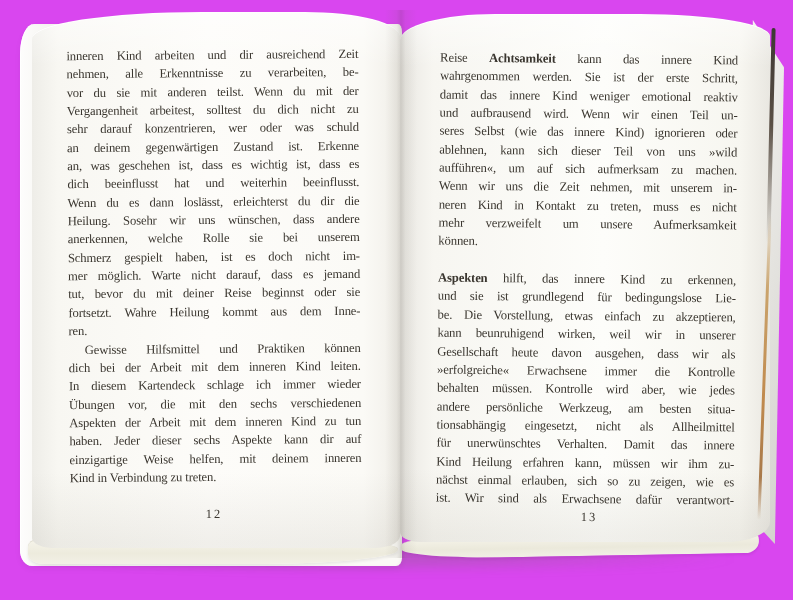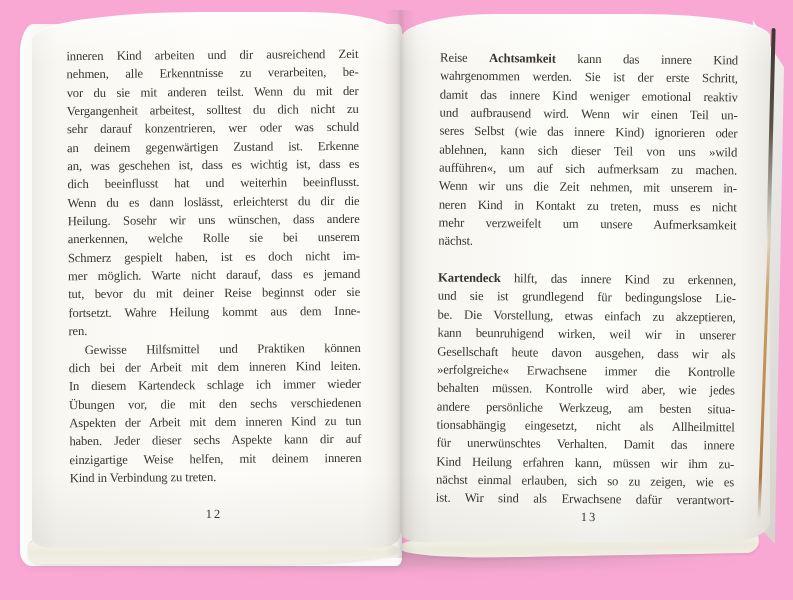--- a/index.html
+++ b/index.html
@@ -1,16 +1,16 @@
 <!DOCTYPE html>
 <html><head>
 <meta charset="utf-8">
 <style>
   html,body{margin:0;padding:0;background:#ffffff;}
-  .scene{position:relative;width:793px;height:600px;background:#f9a8d4;overflow:hidden;
+  .scene{position:relative;width:793px;height:600px;background:#d946ef;overflow:hidden;
          font-family:"Liberation Serif", serif;}
 
   
   .book-shadow{position:absolute;left:55px;top:546px;width:680px;height:26px;
     background:radial-gradient(ellipse at center, rgba(110,108,100,0.32), rgba(110,108,100,0) 72%);
     filter:blur(4px);}
 
   
   .cover-left{position:absolute;left:20px;top:24px;width:382px;height:542px;
     background:linear-gradient(to right,#fdfdfc 0%,#f6f5f1 8%,#fbfaf7 30%,#fbfaf6 100%);
@@ -127,23 +127,23 @@
       <div class="line"><span>Reise </span><span class="b">Achtsamkeit</span><span> kann das innere Kind</span></div>
       <div class="line"><span>wahrgenommen werden. Sie ist der erste Schritt,</span></div>
       <div class="line"><span>damit das innere Kind weniger emotional reaktiv</span></div>
       <div class="line"><span>und aufbrausend wird. Wenn wir einen Teil un-</span></div>
       <div class="line"><span>seres Selbst (wie das innere Kind) ignorieren oder</span></div>
       <div class="line"><span>ablehnen, kann sich dieser Teil von uns »wild</span></div>
       <div class="line"><span>aufführen«, um auf sich aufmerksam zu machen.</span></div>
       <div class="line"><span>Wenn wir uns die Zeit nehmen, mit unserem in-</span></div>
       <div class="line"><span>neren Kind in Kontakt zu treten, muss es nicht</span></div>
       <div class="line"><span>mehr verzweifelt um unsere Aufmerksamkeit</span></div>
-      <div class="line end"><span>nächst.</span></div>
+      <div class="line end"><span>können.</span></div>
       <div class="line"></div>
-      <div class="line"><span class="b">Kartendeck</span><span> hilft, das innere Kind zu erkennen,</span></div>
+      <div class="line"><span class="b">Aspekten</span><span> hilft, das innere Kind zu erkennen,</span></div>
       <div class="line"><span>und sie ist grundlegend für bedingungslose Lie-</span></div>
       <div class="line"><span>be. Die Vorstellung, etwas einfach zu akzeptieren,</span></div>
       <div class="line"><span>kann beunruhigend wirken, weil wir in unserer</span></div>
       <div class="line"><span>Gesellschaft heute davon ausgehen, dass wir als</span></div>
       <div class="line"><span>»erfolgreiche« Erwachsene immer die Kontrolle</span></div>
       <div class="line"><span>behalten müssen. Kontrolle wird aber, wie jedes</span></div>
       <div class="line"><span>andere persönliche Werkzeug, am besten situa-</span></div>
       <div class="line"><span>tionsabhängig eingesetzt, nicht als Allheilmittel</span></div>
       <div class="line"><span>für unerwünschtes Verhalten. Damit das innere</span></div>
       <div class="line"><span>Kind Heilung erfahren kann, müssen wir ihm zu-</span></div>

